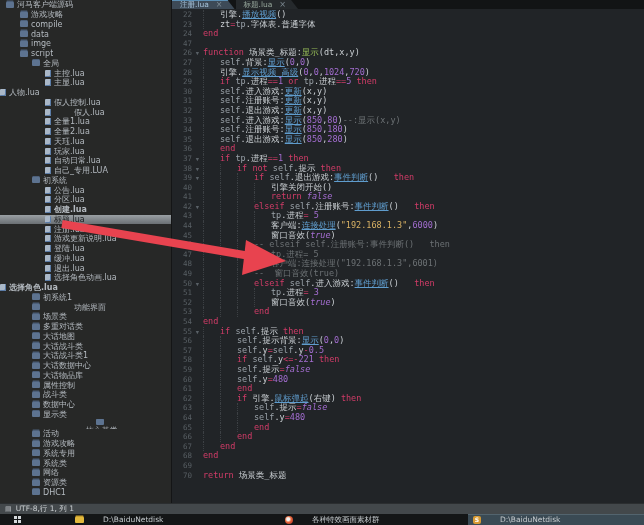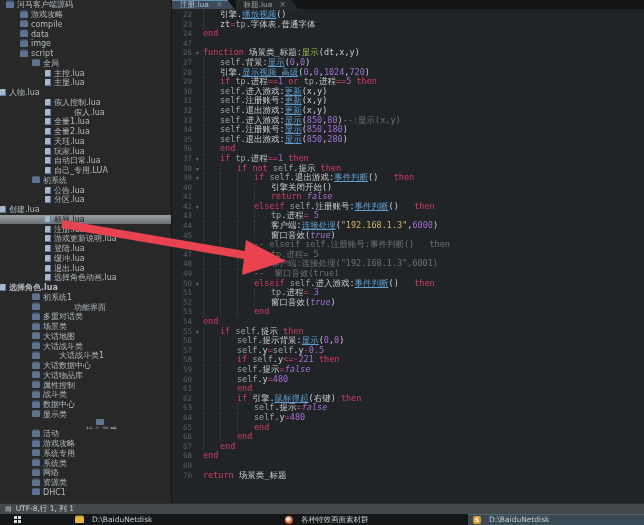--- a/index.html
+++ b/index.html
@@ -48,21 +48,21 @@
              border-top:1px solid #2b2e30;display:flex;align-items:center;gap:4px;
              color:#ccd0d3;font-size:7.5px;padding-left:5px;box-sizing:border-box;}
   .sb-icon{color:#aeb3b7;font-size:7px;line-height:7px;}
   
   #taskbar{position:absolute;left:0;top:514px;width:644px;height:11px;background:#141617;}
   #start-btn{position:absolute;left:14px;top:2px;width:7px;height:7px;}
   #start-btn i{position:absolute;width:3px;height:3px;background:#d4d8db;}
   #start-btn i:nth-child(2){left:4px;}
   #start-btn i:nth-child(3){top:4px;}
   #start-btn i:nth-child(4){left:4px;top:4px;}
-  .titem{position:absolute;top:0;height:11px;display:flex;align-items:center;gap:8px;
+  .titem{position:absolute;top:0;height:11px;display:flex;align-items:center;gap:19px;
          font-size:7.5px;color:#c6cbce;padding:0 5px;box-sizing:border-box;white-space:nowrap;overflow:hidden;}
   .titem.active{background:#3a4a54;box-shadow:inset 0 1px 0 #53646e;}
   .ic-yfolder{width:9px;height:6px;background:#e3b93d;border-radius:1px;
               box-shadow:-0px -2px 0 -0.5px #c9a02f;flex:none;}
   .ic-globe{width:8px;height:8px;border-radius:50%;flex:none;
             background:radial-gradient(circle at 40% 40%,#f3f4f2 0 20%,#e8683a 45%,#b93b2e 80%);}
   .ic-s{width:8px;height:8px;border-radius:2px;background:#d89a33;color:#fff;font-size:6px;
         font-weight:bold;text-align:center;line-height:8px;flex:none;}
 </style>
 </head>
@@ -148,21 +148,21 @@
         <span class="tlabel">初系统</span>
       </div>
       <div class="trow" style="padding-left: 45px;">
         <span class="ticon ic-file"></span>
         <span class="tlabel">公告.lua</span>
       </div>
       <div class="trow" style="padding-left: 45px;">
         <span class="ticon ic-file"></span>
         <span class="tlabel">分区.lua</span>
       </div>
-      <div class="trow" style="">
+      <div class="trow" style="padding-left: 45px; font-weight: bold;">
         <span class="ticon ic-file"></span>
         <span class="tlabel">创建.lua</span>
       </div>
       <div class="trow sel" style="padding-left: 45px;">
         <span class="ticon ic-file"></span>
         <span class="tlabel">标题.lua</span>
       </div>
       <div class="trow" style="padding-left: 45px;">
         <span class="ticon ic-file"></span>
         <span class="tlabel">注册.lua</span>
@@ -194,35 +194,35 @@
       <div class="trow" style="padding-left: 32px;">
         <span class="ticon ic-folder"></span>
         <span class="tlabel">初系统1</span>
       </div>
       <div class="trow" style="padding-left: 32px; gap: 31px;">
         <span class="ticon ic-folder"></span>
         <span class="tlabel">功能界面</span>
       </div>
       <div class="trow" style="padding-left: 32px;">
         <span class="ticon ic-folder"></span>
+        <span class="tlabel">场景类</span>
+      </div>
+      <div class="trow" style="padding-left: 32px;">
+        <span class="ticon ic-folder"></span>
         <span class="tlabel">多重对话类</span>
       </div>
       <div class="trow" style="padding-left: 32px;">
         <span class="ticon ic-folder"></span>
-        <span class="tlabel">场景类</span>
-      </div>
-      <div class="trow" style="padding-left: 32px;">
-        <span class="ticon ic-folder"></span>
         <span class="tlabel">大话地图</span>
       </div>
       <div class="trow" style="padding-left: 32px;">
         <span class="ticon ic-folder"></span>
         <span class="tlabel">大话战斗类</span>
       </div>
-      <div class="trow" style="padding-left: 32px; gap: 16px;">
+      <div class="trow" style="padding-left: 32px;">
         <span class="ticon ic-folder"></span>
         <span class="tlabel">大话战斗类1</span>
       </div>
       <div class="trow" style="padding-left: 32px;">
         <span class="ticon ic-folder"></span>
         <span class="tlabel">大话数据中心</span>
       </div>
       <div class="trow" style="padding-left: 32px;">
         <span class="ticon ic-folder"></span>
         <span class="tlabel">大话物品库</span>

